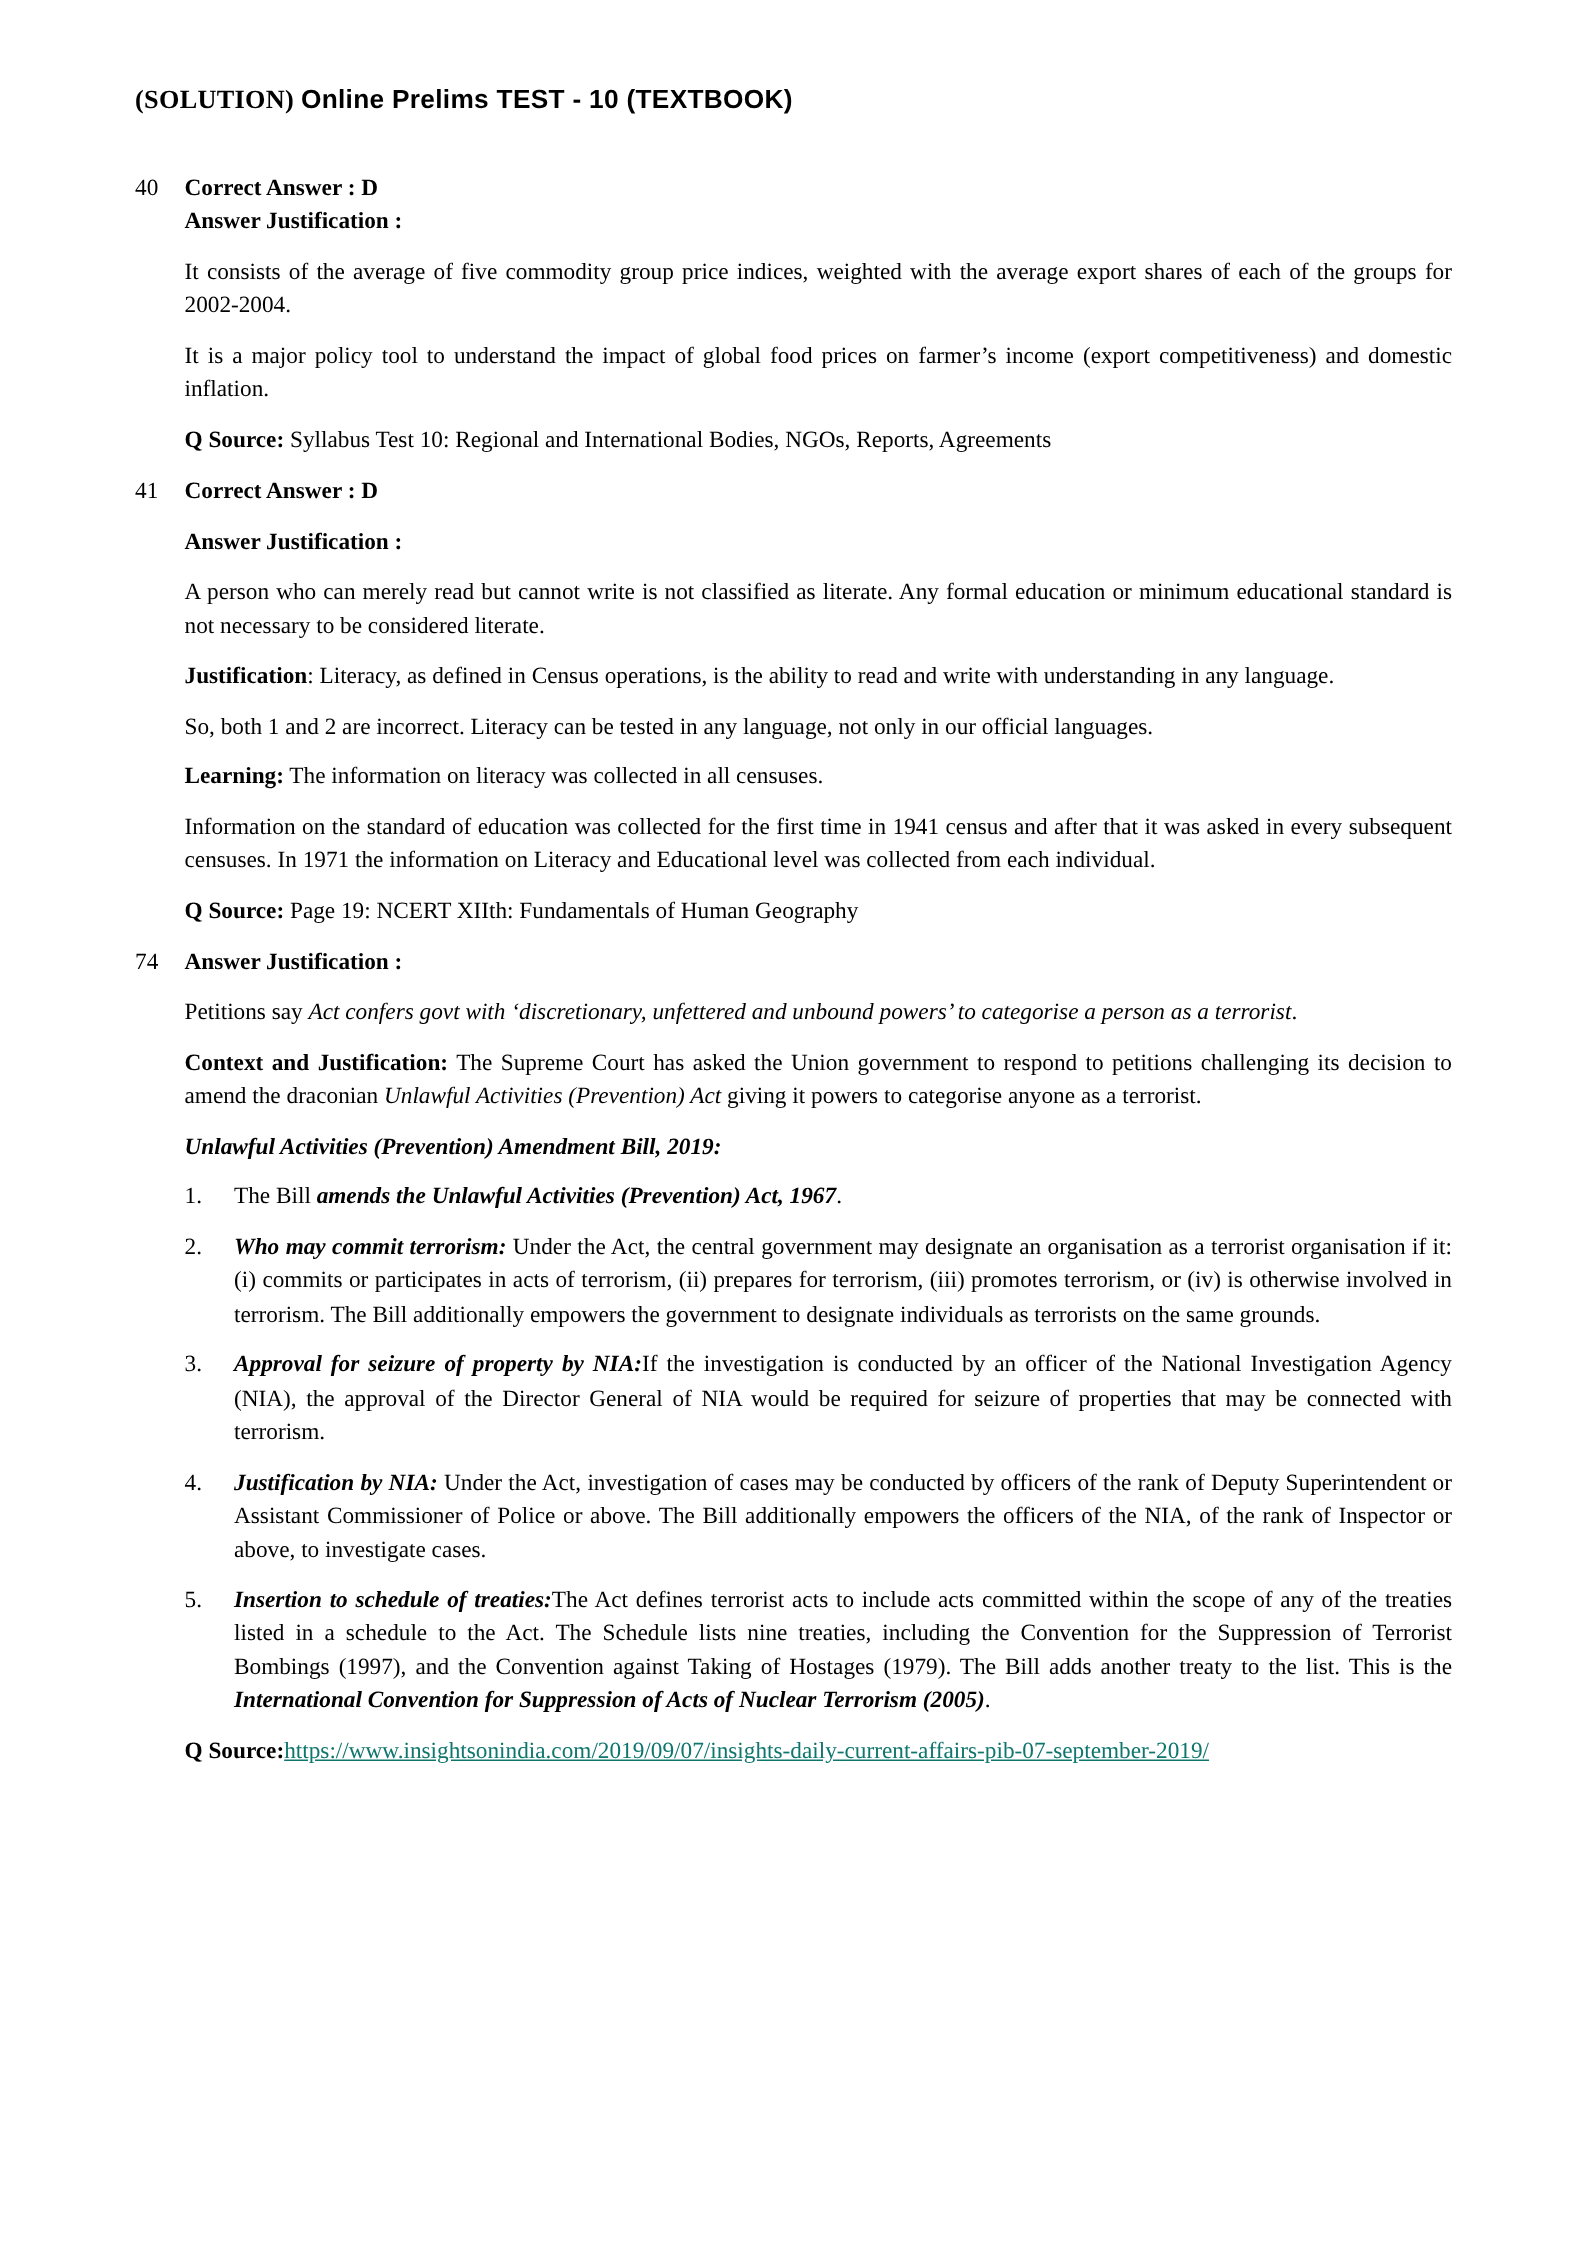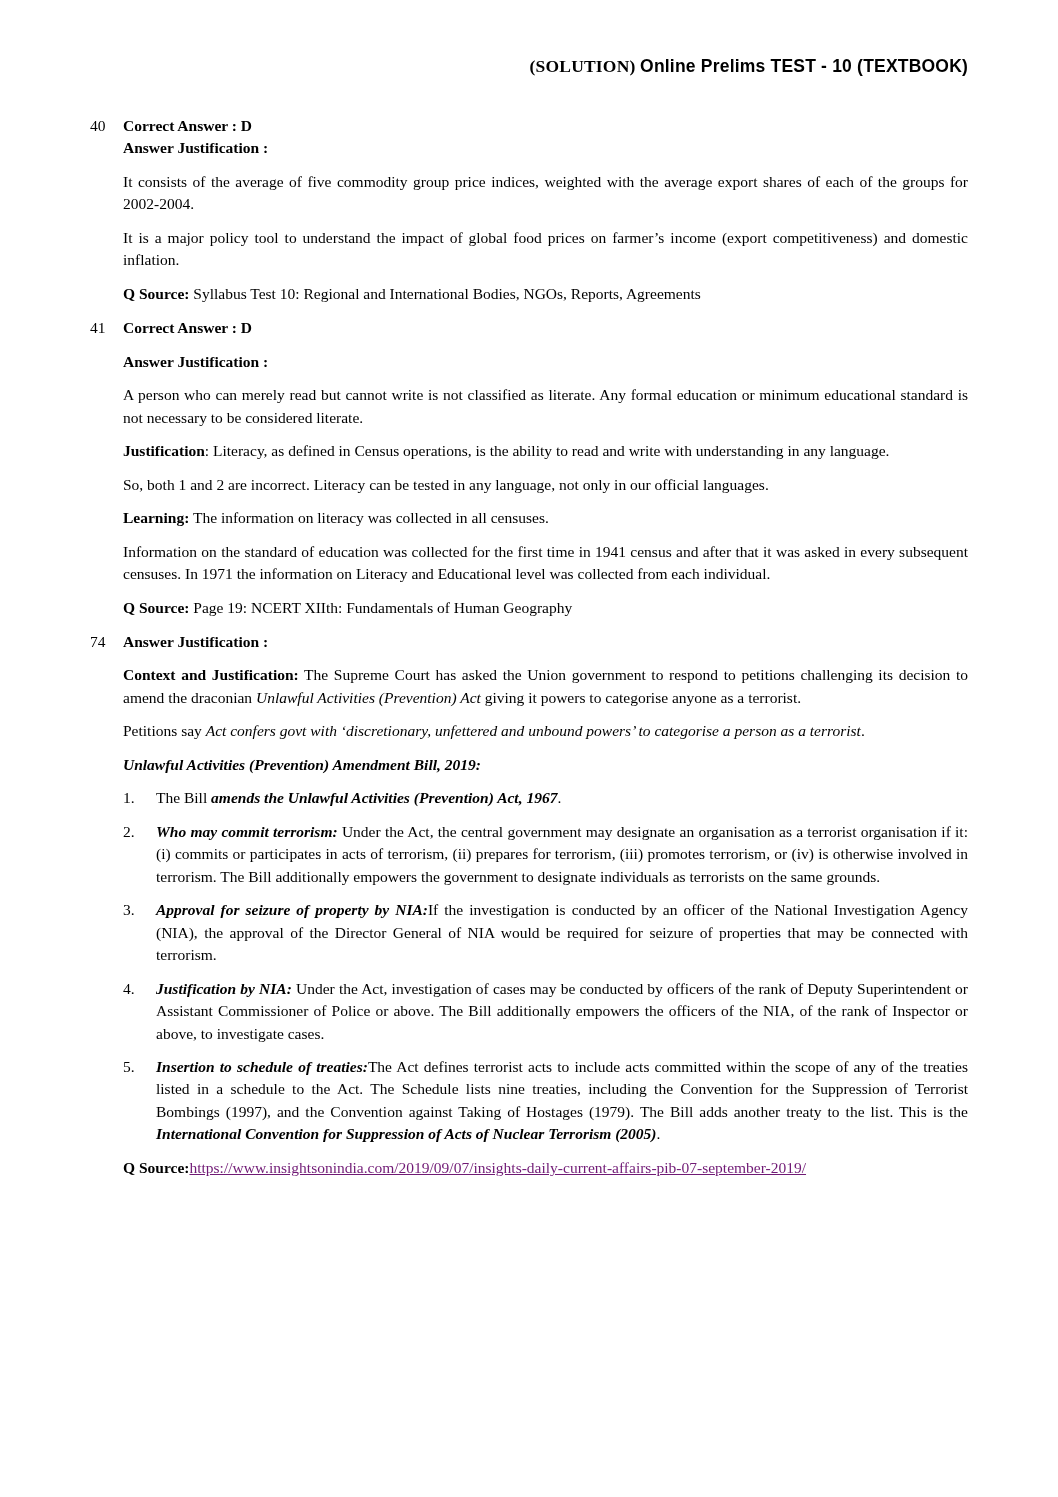--- a/index.html
+++ b/index.html
@@ -5,21 +5,21 @@
   * { box-sizing: border-box; }
   html, body { margin: 0; padding: 0; background: #ffffff; }
   body {
     width: 1058px;
     min-height: 1497px;
     font-family: "Liberation Serif", "DejaVu Serif", serif;
     color: #000000;
   }
   .page { padding: 56px 90px 40px 90px; }
   .title {
-    text-align: right;
+    text-align: left;
     font-size: 17.5px;
     font-weight: bold;
     margin: 0 0 38px 0;
     letter-spacing: 0.2px;
   }
   .title .sans { font-family: "Liberation Sans", sans-serif; }
   .question { display: flex; margin-bottom: 12px; }
   .qnum {
     width: 33px;
     flex-shrink: 0;
@@ -73,22 +73,22 @@
           <div class="para"><span>So, both 1 and 2 are incorrect. Literacy can be tested in any language, not only in our official languages.</span></div>
           <div class="para"><span class="b">Learning:</span><span> The information on literacy was collected in all censuses.</span></div>
           <div class="para"><span>Information on the standard of education was collected for the first time in 1941 census and after that it was asked in every subsequent censuses. In 1971 the information on Literacy and Educational level was collected from each individual.</span></div>
           <div class="para"><span class="b">Q Source:</span><span> Page 19: NCERT XIIth: Fundamentals of Human Geography</span></div>
         </div>
       </div>
       <div class="question">
         <div class="qnum">74</div>
         <div class="qbody">
           <div class="para"><span class="b">Answer Justification :</span></div>
+          <div class="para"><span>Petitions say </span><span class="i">Act confers govt with ‘discretionary, unfettered and unbound powers’ to categorise a person as a terrorist</span><span>.</span></div>
           <div class="para"><span class="b">Context and Justification:</span><span> The Supreme Court has asked the Union government to respond to petitions challenging its decision to amend the draconian </span><span class="i">Unlawful Activities (Prevention) Act</span><span> giving it powers to categorise anyone as a terrorist.</span></div>
-          <div class="para"><span>Petitions say </span><span class="i">Act confers govt with ‘discretionary, unfettered and unbound powers’ to categorise a person as a terrorist</span><span>.</span></div>
           <div class="para"><span class="b i">Unlawful Activities (Prevention) Amendment Bill, 2019:</span></div>
           <div class="list-item">
             <span class="li-num">1.</span>
             <span class="li-text"><span>The Bill </span><span class="b i">amends the Unlawful Activities (Prevention) Act, 1967</span><span>.</span></span>
           </div>
           <div class="list-item">
             <span class="li-num">2.</span>
             <span class="li-text"><span class="b i">Who may commit terrorism:</span><span> Under the Act, the central government may designate an organisation as a terrorist organisation if it: (i) commits or participates in acts of terrorism, (ii) prepares for terrorism, (iii) promotes terrorism, or (iv) is otherwise involved in terrorism. The Bill additionally empowers the government to designate individuals as terrorists on the same grounds.</span></span>
           </div>
           <div class="list-item">
@@ -96,17 +96,17 @@
             <span class="li-text"><span class="b i">Approval for seizure of property by NIA:</span><span>If the investigation is conducted by an officer of the National Investigation Agency (NIA), the approval of the Director General of NIA would be required for seizure of properties that may be connected with terrorism.</span></span>
           </div>
           <div class="list-item">
             <span class="li-num">4.</span>
             <span class="li-text"><span class="b i">Justification by NIA:</span><span> Under the Act, investigation of cases may be conducted by officers of the rank of Deputy Superintendent or Assistant Commissioner of Police or above. The Bill additionally empowers the officers of the NIA, of the rank of Inspector or above, to investigate cases.</span></span>
           </div>
           <div class="list-item">
             <span class="li-num">5.</span>
             <span class="li-text"><span class="b i">Insertion to schedule of treaties:</span><span>The Act defines terrorist acts to include acts committed within the scope of any of the treaties listed in a schedule to the Act. The Schedule lists nine treaties, including the Convention for the Suppression of Terrorist Bombings (1997), and the Convention against Taking of Hostages (1979). The Bill adds another treaty to the list. This is the </span><span class="b i">International Convention for Suppression of Acts of Nuclear Terrorism (2005)</span><span>.</span></span>
           </div>
-          <div class="para"><span class="b">Q Source:</span><a href="#" class="link" style="color: #701a75;">https://www.insightsonindia.com/2019/09/07/insights-daily-current-affairs-pib-07-september-2019/</a></div>
+          <div class="para"><span class="b">Q Source:</span><a href="#" class="link" style="color: #0f766e;">https://www.insightsonindia.com/2019/09/07/insights-daily-current-affairs-pib-07-september-2019/</a></div>
         </div>
       </div>
     </div>
 </div>
 
 </body></html>

